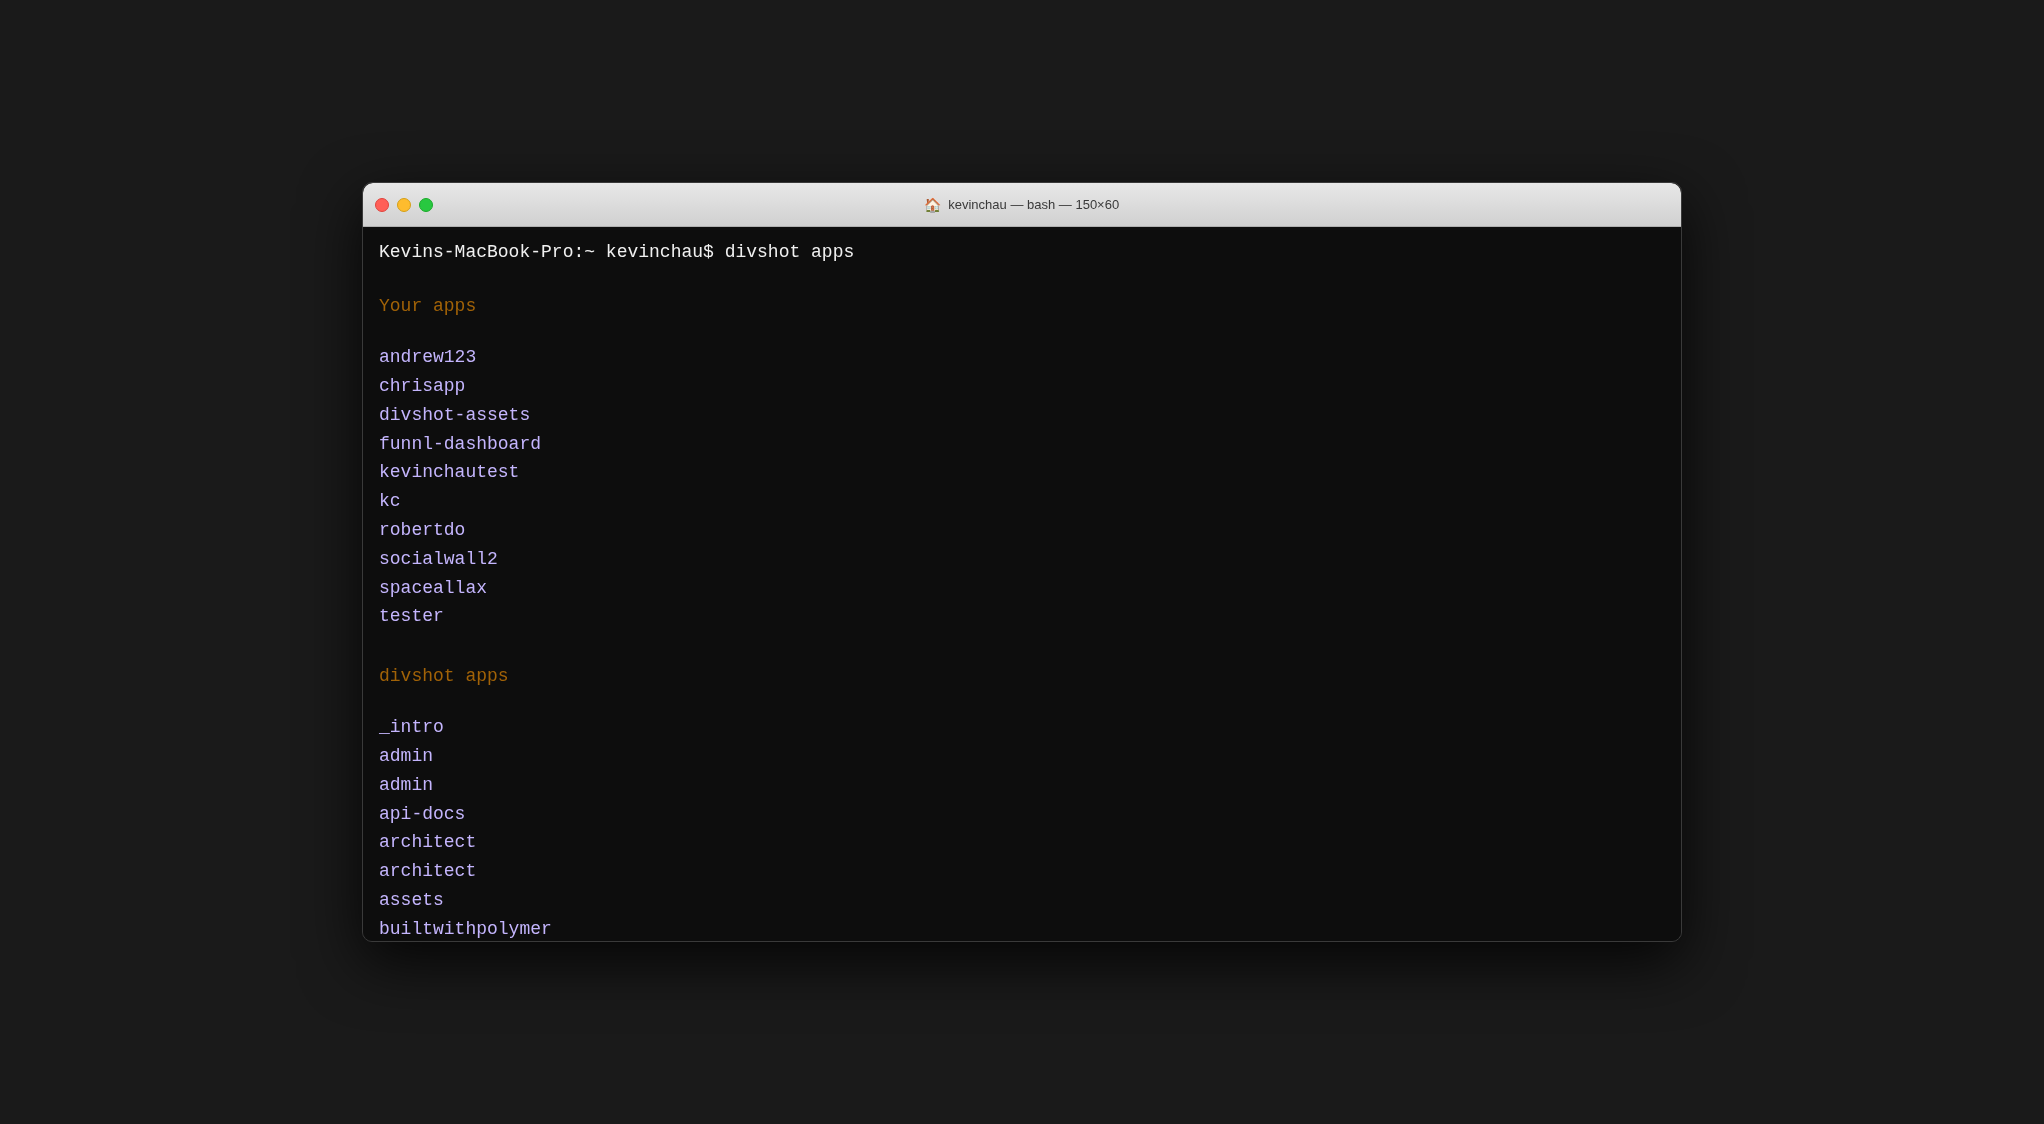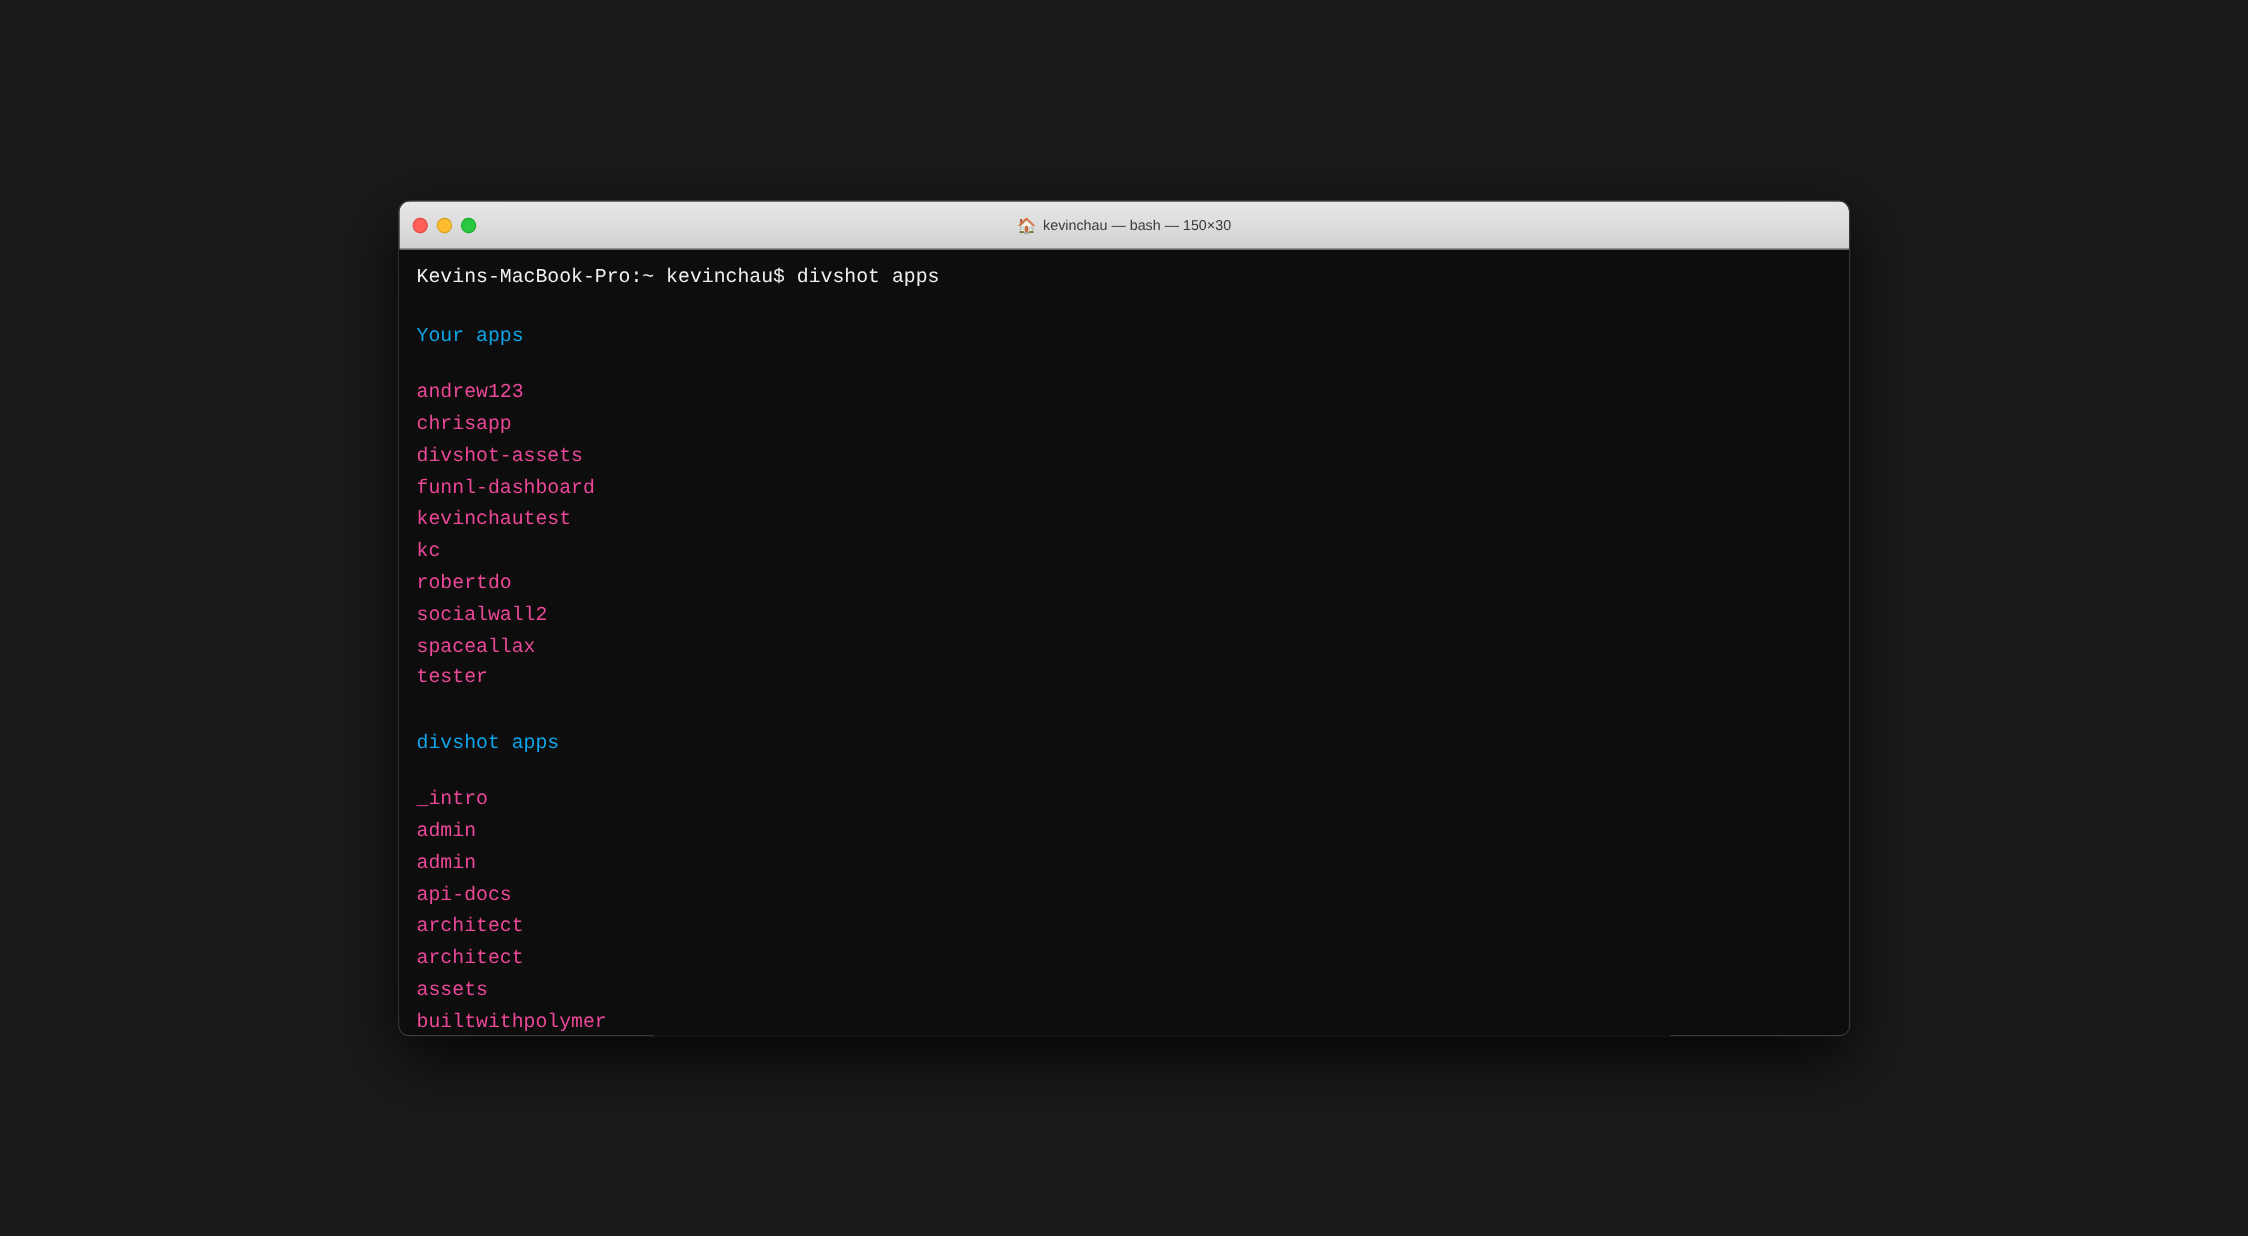--- a/index.html
+++ b/index.html
@@ -91,52 +91,52 @@
       overflow-y: auto;
       font-family: 'Menlo', 'Monaco', 'Courier New', monospace;
     }
 
     .prompt-line {
       color: #f0f0f0;
       margin-bottom: 12px;
     }
 
     .section-header {
-      color: #0ea5e9;
+      color: #a16207;
       margin-bottom: 8px;
     }
 
     .app-list {
       margin-bottom: 16px;
       padding-left: 0;
     }
 
     .app-item {
-      color: #ec4899;
+      color: #c4b5fd;
       line-height: 1.6;
       display: block;
     }
 
     .blank-line {
       height: 16px;
     }
   </style>
 </head>
 <body>
 
 <div class="window">
   <div class="titlebar">
     <div class="traffic-lights">
       <div class="traffic-light close"></div>
       <div class="traffic-light minimize"></div>
       <div class="traffic-light maximize"></div>
     </div>
     <div class="titlebar-title">
       <span class="home-icon">🏠</span>
-      <span>kevinchau — bash — 150×30</span>
+      <span>kevinchau — bash — 150×60</span>
     </div>
   </div>
 
   <div class="terminal-content">
     <div class="prompt-line">Kevins-MacBook-Pro:~ kevinchau$ divshot apps</div>
 
     <div class="blank-line"></div>
 
     <div class="section-header">Your apps</div>
 

